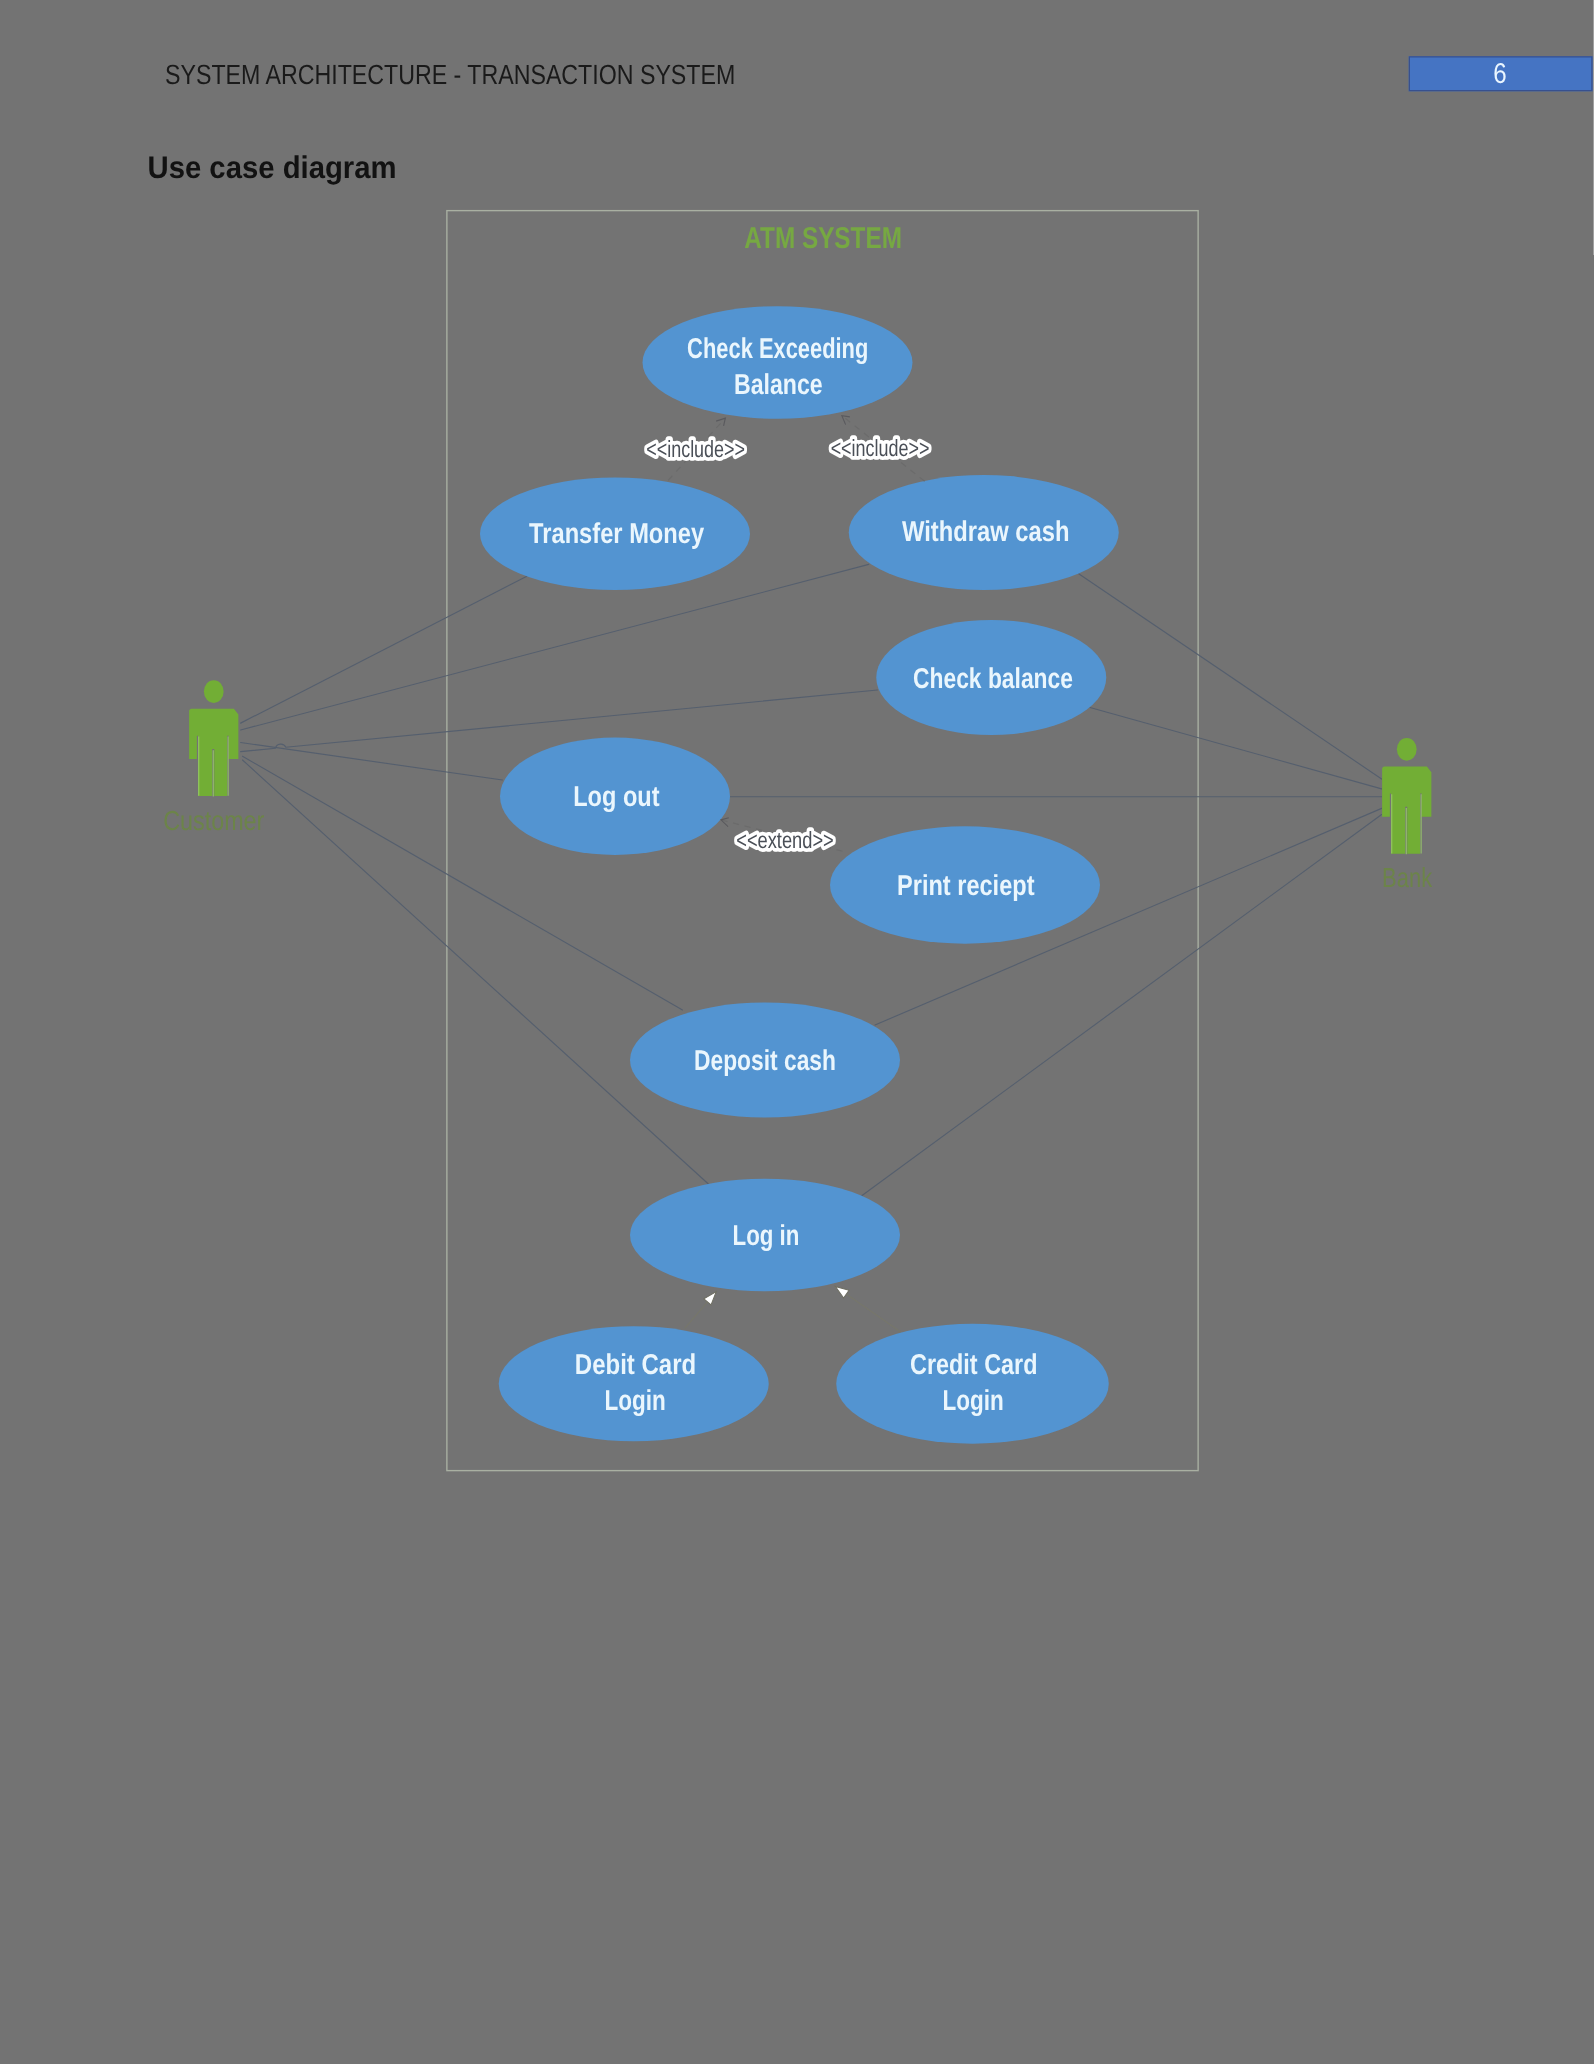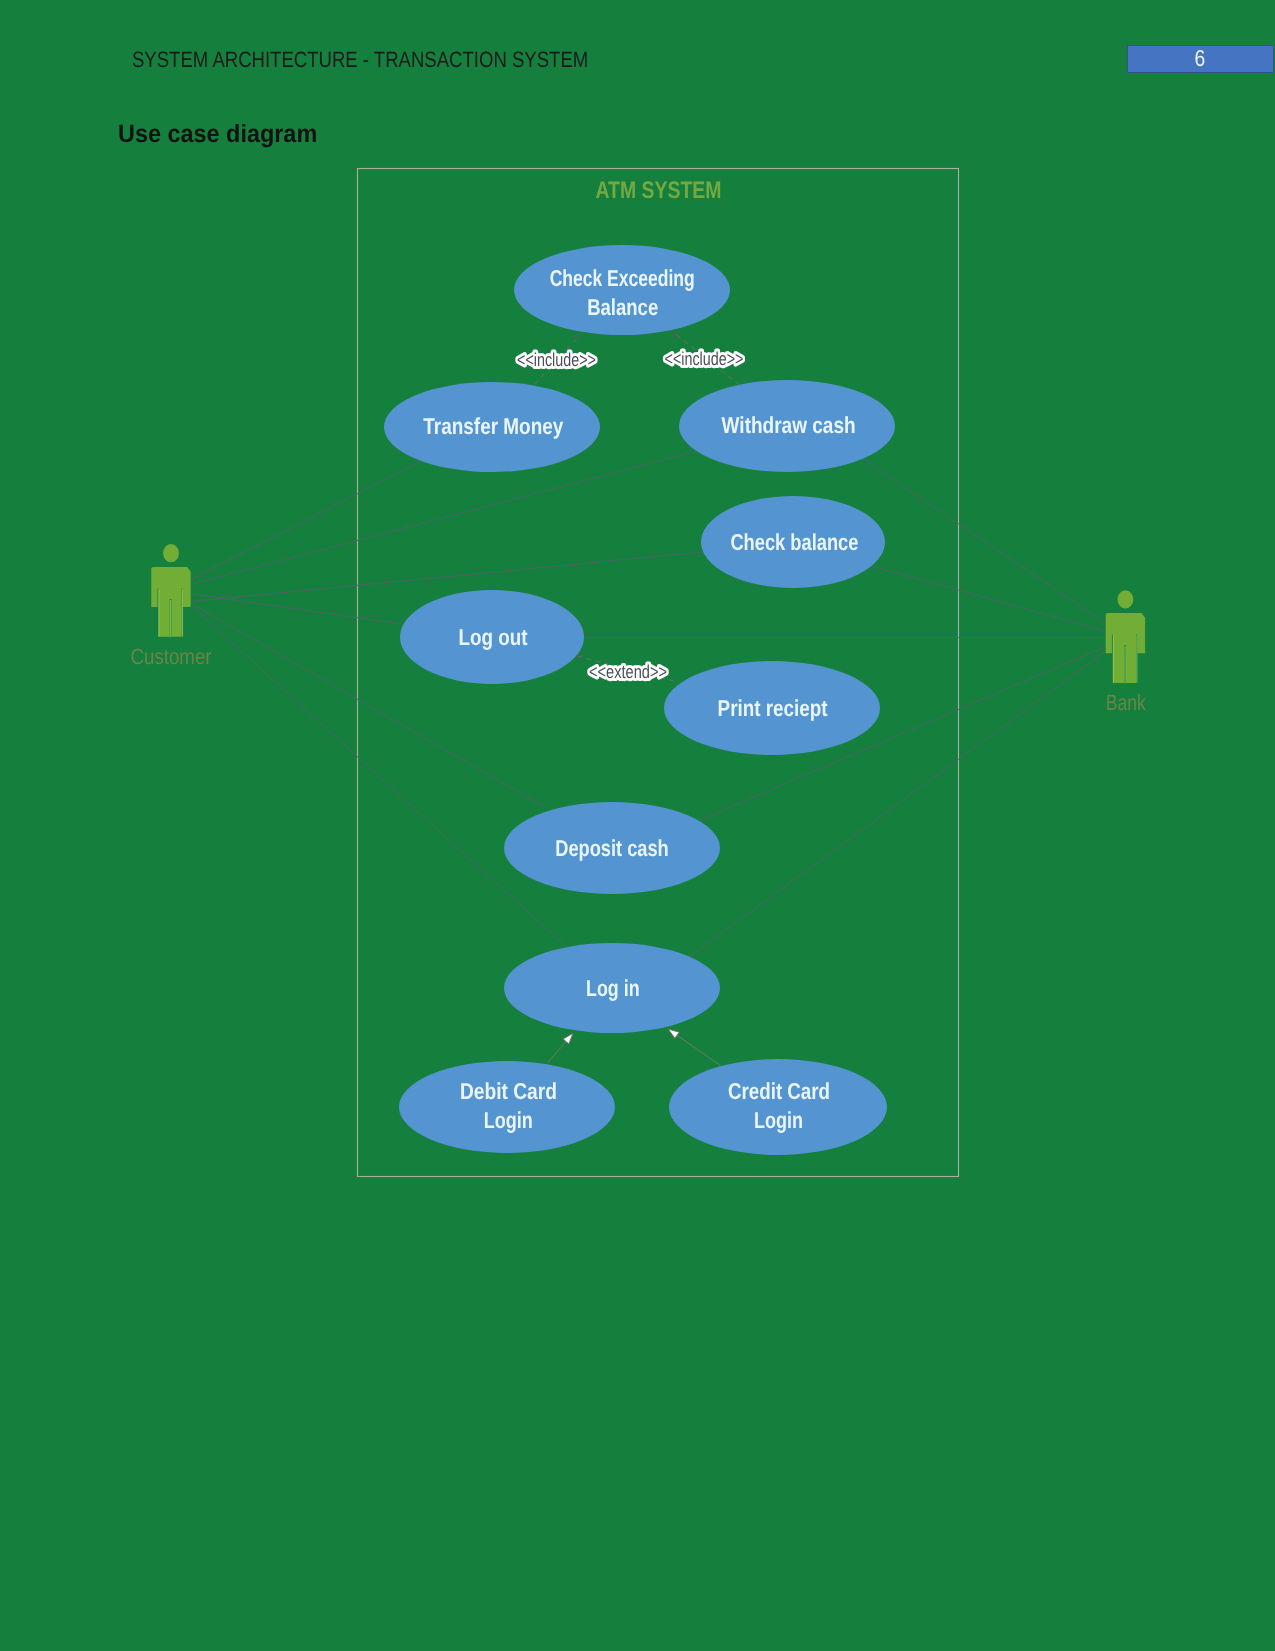--- a/index.html
+++ b/index.html
@@ -1,19 +1,19 @@
 <!DOCTYPE html>
 <html><head>
 <meta charset="utf-8">
 <style>
   html,body{margin:0;padding:0;}
   body{width:1275px;height:1651px;background:#ffffff;
        font-family:"Liberation Sans",sans-serif;position:relative;overflow:hidden;
        -webkit-font-smoothing:antialiased;text-rendering:geometricPrecision;}
-  .page{position:absolute;left:0;top:0;width:1275px;height:1651px;background:#15803d;}
+  .page{position:absolute;left:0;top:0;width:1275px;height:1651px;background:#737373;}
   .hdr-title{position:absolute;left:132px;top:47px;font-size:22.2px;color:#1a1a1a;
              white-space:nowrap;transform:scaleX(0.836);transform-origin:0 0;}
   .page-badge{position:absolute;left:1126.5px;top:44.8px;width:147px;height:27.8px;
               background:#4574c3;border:1px solid #37508f;box-sizing:border-box;}
   .page-badge span{position:absolute;left:0;top:0;width:144px;height:100%;
                    display:flex;align-items:center;justify-content:center;
                    color:#eaf6ff;font-size:23px;transform:scaleX(0.84);transform-origin:50% 50%;}
   .sec-title{position:absolute;left:118px;top:120px;font-size:25px;font-weight:bold;
              color:#121212;white-space:nowrap;transform:scaleX(0.937);transform-origin:0 0;}
   .diagram{position:absolute;left:0px;top:0px;width:1275px;height:1300px;}

